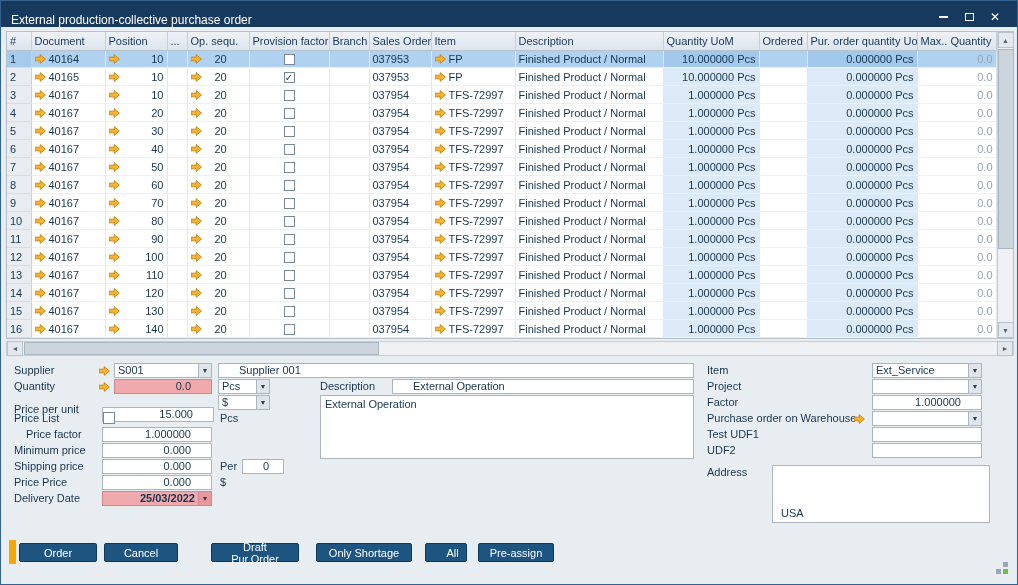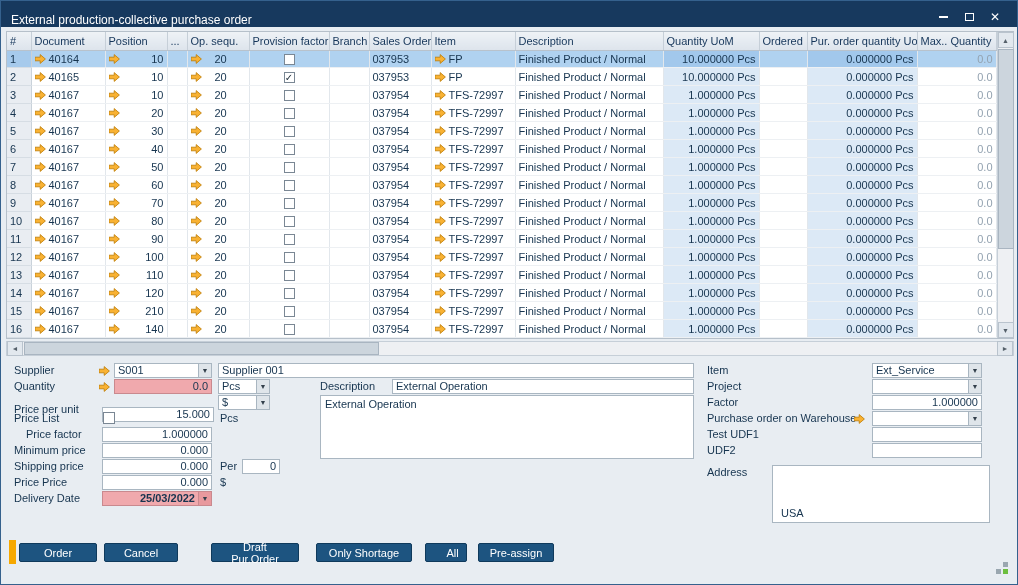--- a/index.html
+++ b/index.html
@@ -52,21 +52,21 @@
   .hscroll { position:absolute; top:340px; left:5px; width:1008px; height:15px; background:#eef0f3;
              border:1px solid #c6cfd8; }
   .hscroll .left { left:0; top:-1px; height:15px; width:16px; }
   .hscroll .right { right:0; left:auto; top:-1px; height:15px; width:16px; }
   .hthumb { position:absolute; left:17px; top:0; width:355px; height:13px; background:#ccd5dd; border:1px solid #a9b5c1; }
 
   
   .form-area { position:absolute; top:358px; left:1px; width:1014px; height:176px; font-size:11px; color:#16344f; }
   .lbl { position:absolute; height:15px; line-height:15px; white-space:nowrap; }
   .fld { position:absolute; height:15px; background:#fff; border:1px solid #a9b6c1; line-height:13px;
-         padding:0 3px; overflow:hidden; white-space:nowrap; }
+         padding:0 20px; overflow:hidden; white-space:nowrap; }
   .fld.num { text-align:right; }
   .fld.pink { background:#f0a9ad; border-color:#c9898e; }
   .dd { position:absolute; height:15px; background:#fff; border:1px solid #a9b6c1; display:flex; }
   .dd.pink { background:#f0a9ad; border-color:#c9898e; }
   .dd .val { flex:1; padding:0 3px; line-height:13px; overflow:hidden; white-space:nowrap; }
   .dd .val.num { text-align:right; font-weight:bold; }
   .dd .ddbtn { width:13px; background:#dfe5ea; border-left:1px solid #a9b6c1; display:flex;
                align-items:center; justify-content:center; font-size:7px; color:#33404c; }
   .dd.pink .ddbtn { background:#e8999e; border-left:1px solid #c9898e; }
   .farrow { position:absolute; width:12px; height:12px; display:flex; align-items:center; }
@@ -878,21 +878,21 @@
                 <span class="cellval">40167</span>
               </div>
             </td>
             <td class="c-pos right">
               <div class="cflex">
                 <span class="larrow">
                   <svg width="11" height="10" viewBox="0 0 11 10">
                     <path d="M0 3.2 H5.2 V0.6 L10.4 5 L5.2 9.4 V6.8 H0 Z" fill="#f9b233" stroke="#bd7a00" stroke-width="0.8"></path>
                   </svg>
                 </span>
-                <span class="cellval">210</span>
+                <span class="cellval">130</span>
               </div>
             </td>
             <td class="c-dots"></td>
             <td class="c-op">
               <div class="cflex">
                 <span class="larrow">
                   <svg width="11" height="10" viewBox="0 0 11 10">
                     <path d="M0 3.2 H5.2 V0.6 L10.4 5 L5.2 9.4 V6.8 H0 Z" fill="#f9b233" stroke="#bd7a00" stroke-width="0.8"></path>
                   </svg>
                 </span>

